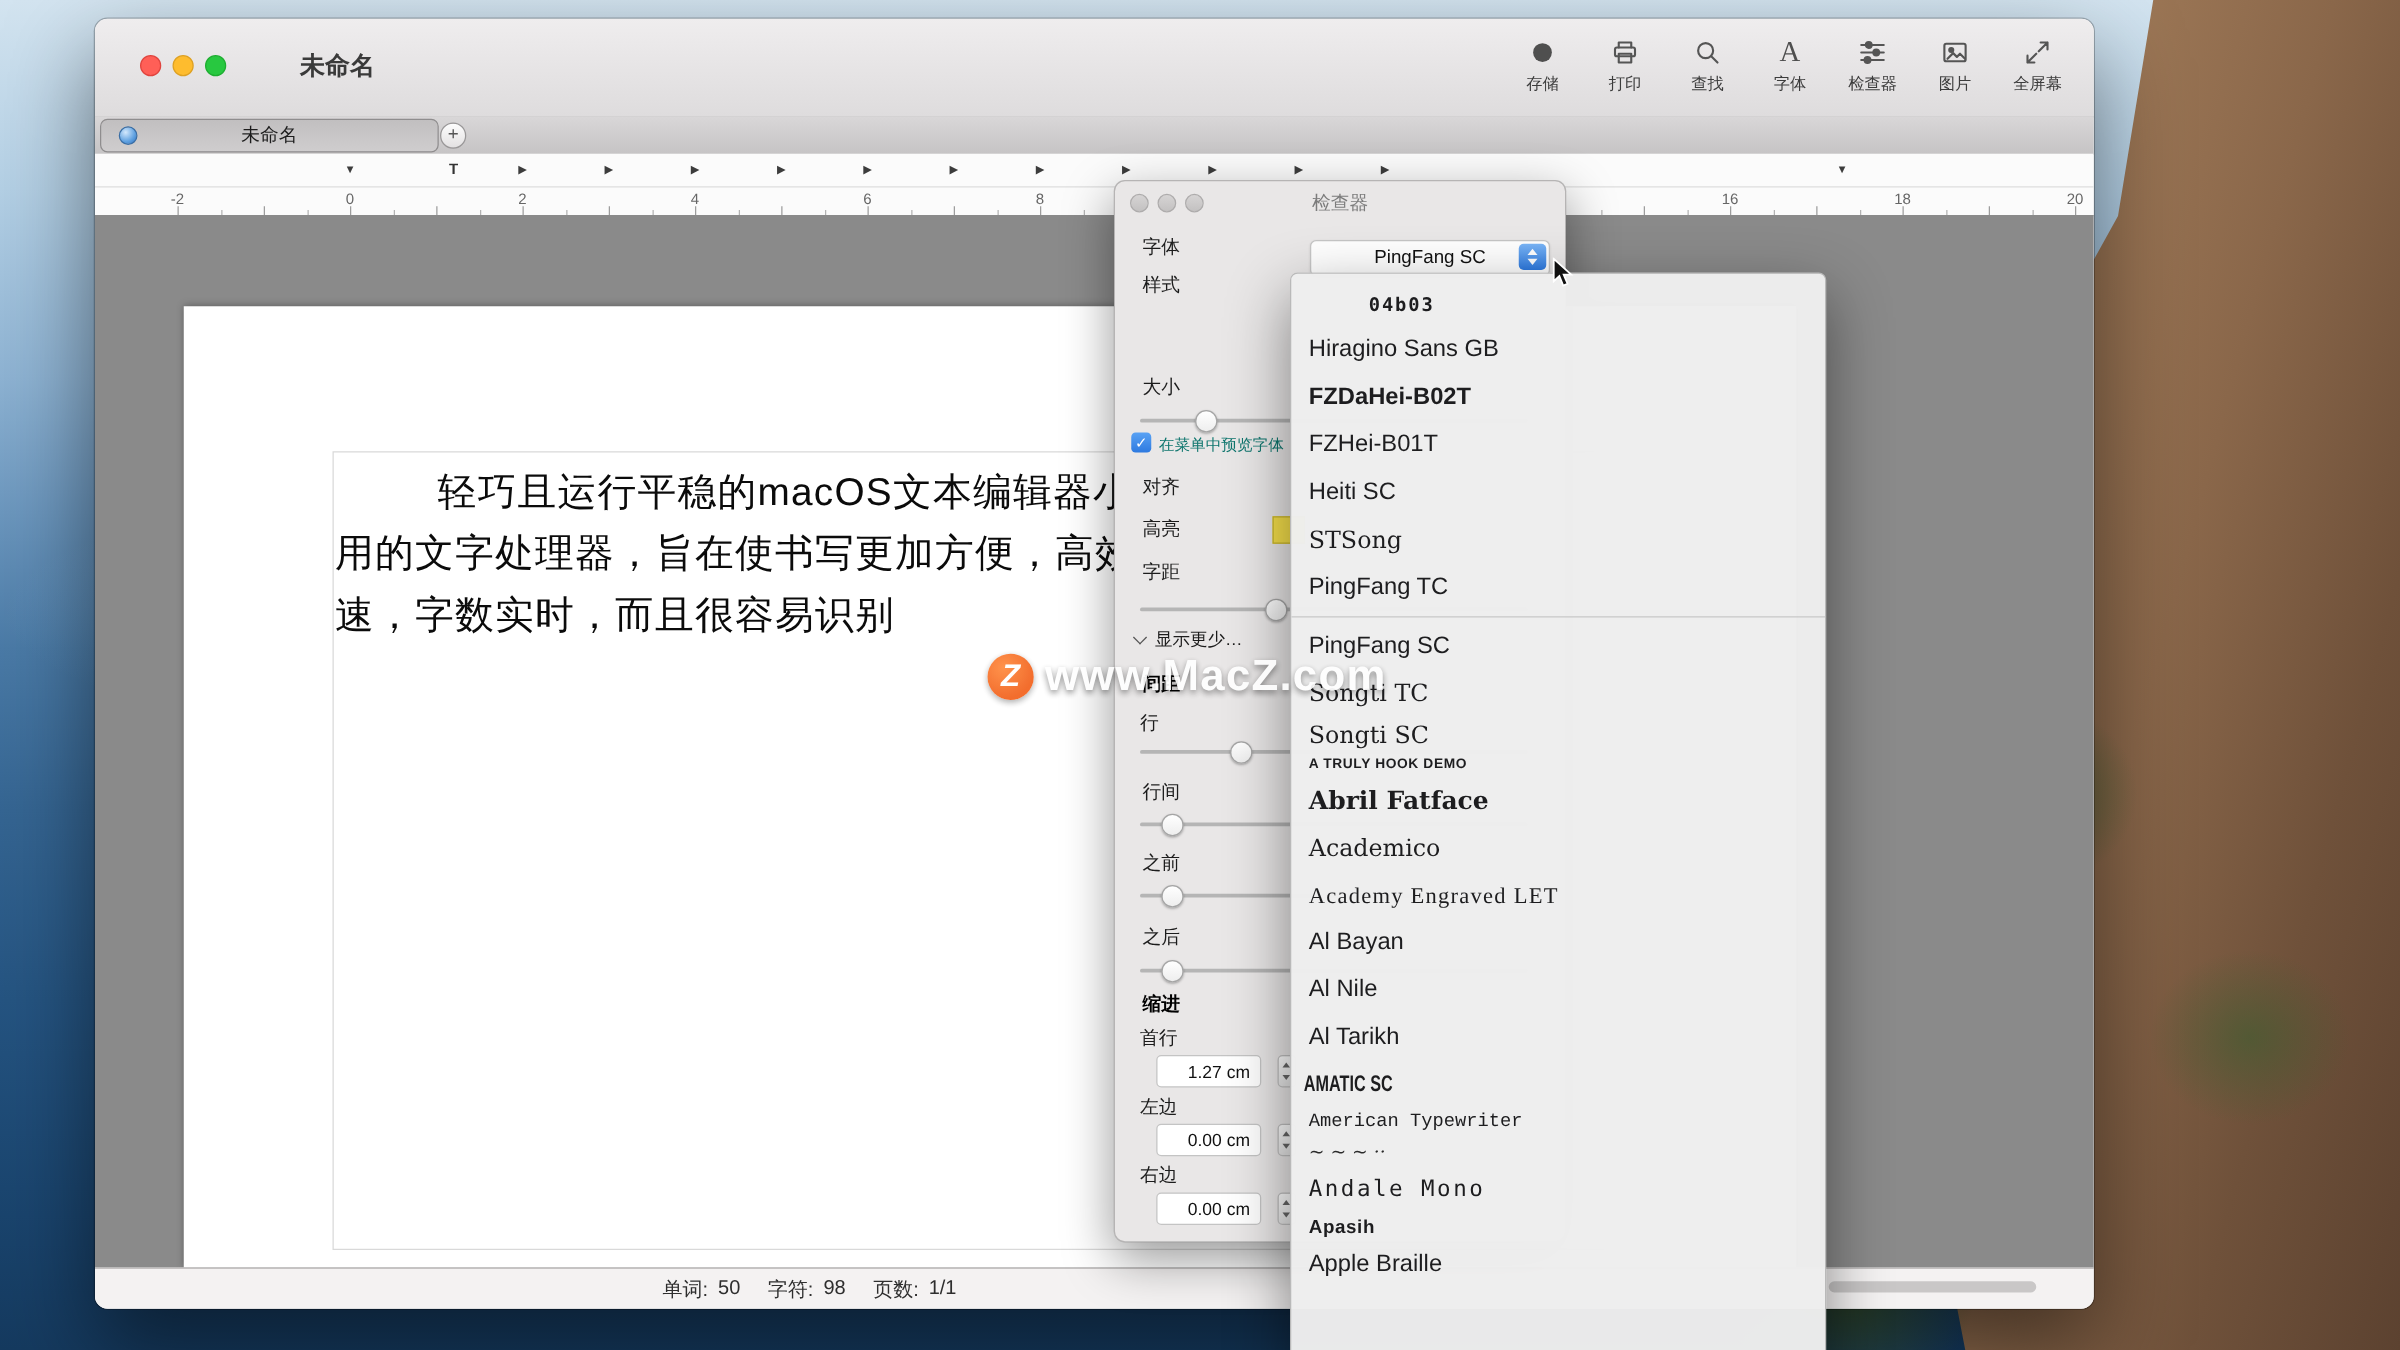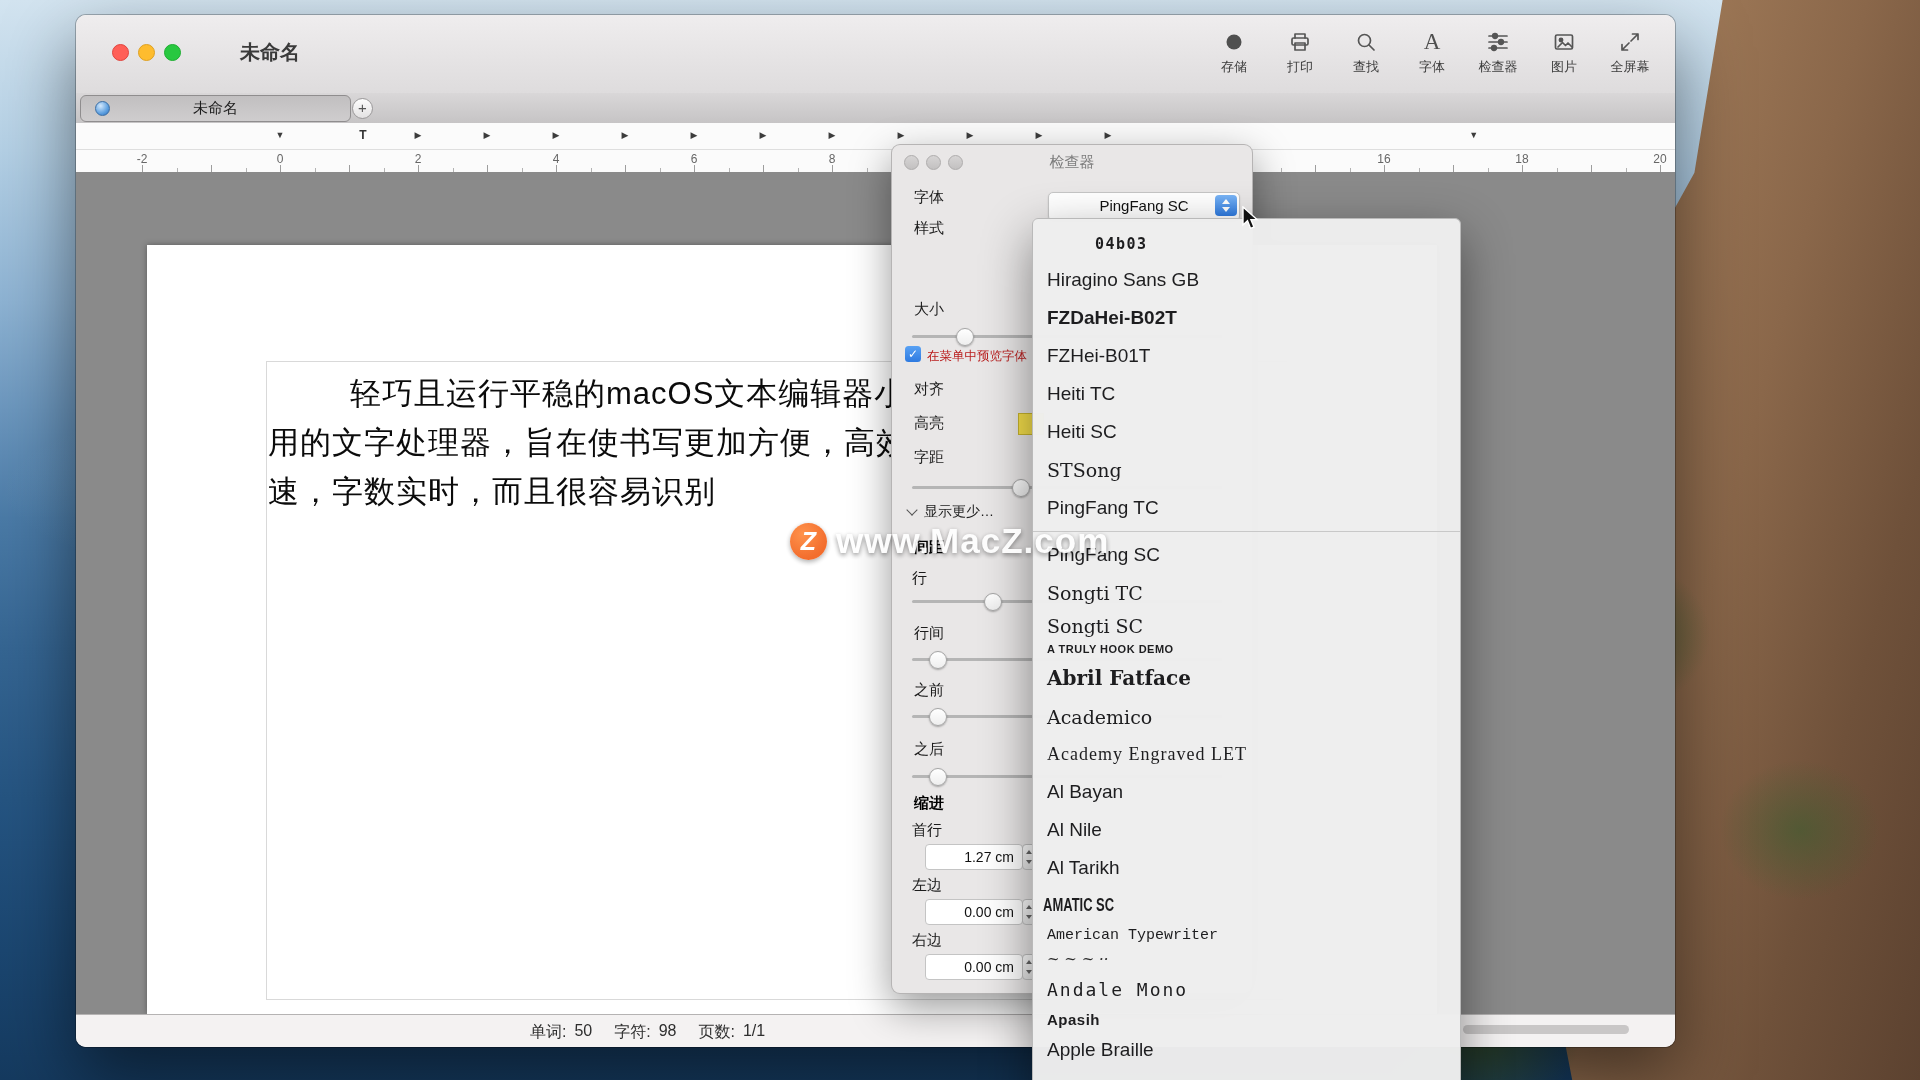--- a/index.html
+++ b/index.html
@@ -89,26 +89,26 @@
   .popup-btn{position:absolute;right:2px;top:2px;width:22px;height:21px;border-radius:4px;
     background:linear-gradient(#7ab5f6,#2e7ae0);}
   .pb-up,.pb-dn{position:absolute;left:6.5px;width:0;height:0;border-left:4.5px solid transparent;border-right:4.5px solid transparent;}
   .pb-up{top:4px;border-bottom:5px solid #fff;}
   .pb-dn{bottom:4px;border-top:5px solid #fff;}
   .slider{position:absolute;left:20px;width:310px;height:3px;background:#b5b5b5;border-radius:2px;}
   .knob{position:absolute;top:-7px;width:16px;height:16px;border-radius:50%;
     background:linear-gradient(#ffffff,#eeeeee);border:1px solid #a5a5a5;box-shadow:0 1px 2px rgba(0,0,0,.3);}
   .cbox{position:absolute;left:13px;top:201px;width:16px;height:16px;border-radius:3.5px;
     background:linear-gradient(#59a2f4,#2e7ae0);color:#fff;font-size:12px;line-height:16px;text-align:center;}
-  .cblabel{position:absolute;left:35px;top:203px;font-size:12.5px;color:#b91c1c;white-space:nowrap;}
+  .cblabel{position:absolute;left:35px;top:203px;font-size:12.5px;color:#0f766e;white-space:nowrap;}
   .swatch{position:absolute;left:126px;top:268px;width:24px;height:20px;background:#f7e14b;border:1px solid #c9b62e;}
   .chev{position:absolute;left:16px;top:361px;width:7px;height:7px;
     border-right:1.8px solid #555;border-bottom:1.8px solid #555;transform:rotate(45deg);}
   .showless{position:absolute;left:32px;top:358px;font-size:14px;color:#1c1c1c;}
-  .ifield{position:absolute;left:33px;width:98px;height:26px;background:#fff;border:1px solid #c4c4c4;border-radius:4px;
+  .ifield{position:absolute;left:33px;width:84px;height:26px;background:#fff;border:1px solid #c4c4c4;border-radius:4px;
     box-sizing:border-box;font-size:14px;color:#111;text-align:right;padding:4px 8px 0 0;}
   .stepper{position:absolute;left:130px;width:15px;height:26px;border:1px solid #c0c0c0;border-radius:4px;
     background:linear-gradient(#fefefe,#e6e6e6);box-sizing:border-box;}
   .st-up,.st-dn{position:absolute;left:3px;width:0;height:0;border-left:3.5px solid transparent;border-right:3.5px solid transparent;}
   .st-up{top:5px;border-bottom:4.5px solid #666;}
   .st-dn{bottom:5px;border-top:4.5px solid #666;}
 
   
   .font-menu{position:absolute;left:1032px;top:218px;width:429px;height:880px;z-index:50;
     background:rgba(238,238,238,.98);border:1px solid #b9b9b9;border-radius:6px;
@@ -413,21 +413,20 @@
       <i class="st-up"></i>
       <i class="st-dn"></i>
     </div>
 </div>
 
 <div class="font-menu" id="fontMenu">
     <div class="fm-item fm-pixel">04b03</div>
     <div class="fm-item fm-sans">Hiragino Sans GB</div>
     <div class="fm-item fm-bold">FZDaHei-B02T</div>
     <div class="fm-item fm-sans">FZHei-B01T</div>
-    <div class="fm-item fm-sans">Heiti TC</div>
     <div class="fm-item fm-sans">Heiti SC</div>
     <div class="fm-item fm-serif">STSong</div>
     <div class="fm-item fm-sans">PingFang TC</div>
     <div class="fm-div"></div>
     <div class="fm-item fm-sans">PingFang SC</div>
     <div class="fm-item fm-serif">Songti TC</div>
     <div class="fm-item fm-serif fm-compact">Songti SC</div>
     <div class="fm-item fm-tinycaps fm-compact">A TRULY HOOK DEMO</div>
     <div class="fm-item fm-fatserif">Abril Fatface</div>
     <div class="fm-item fm-serif">Academico</div>

